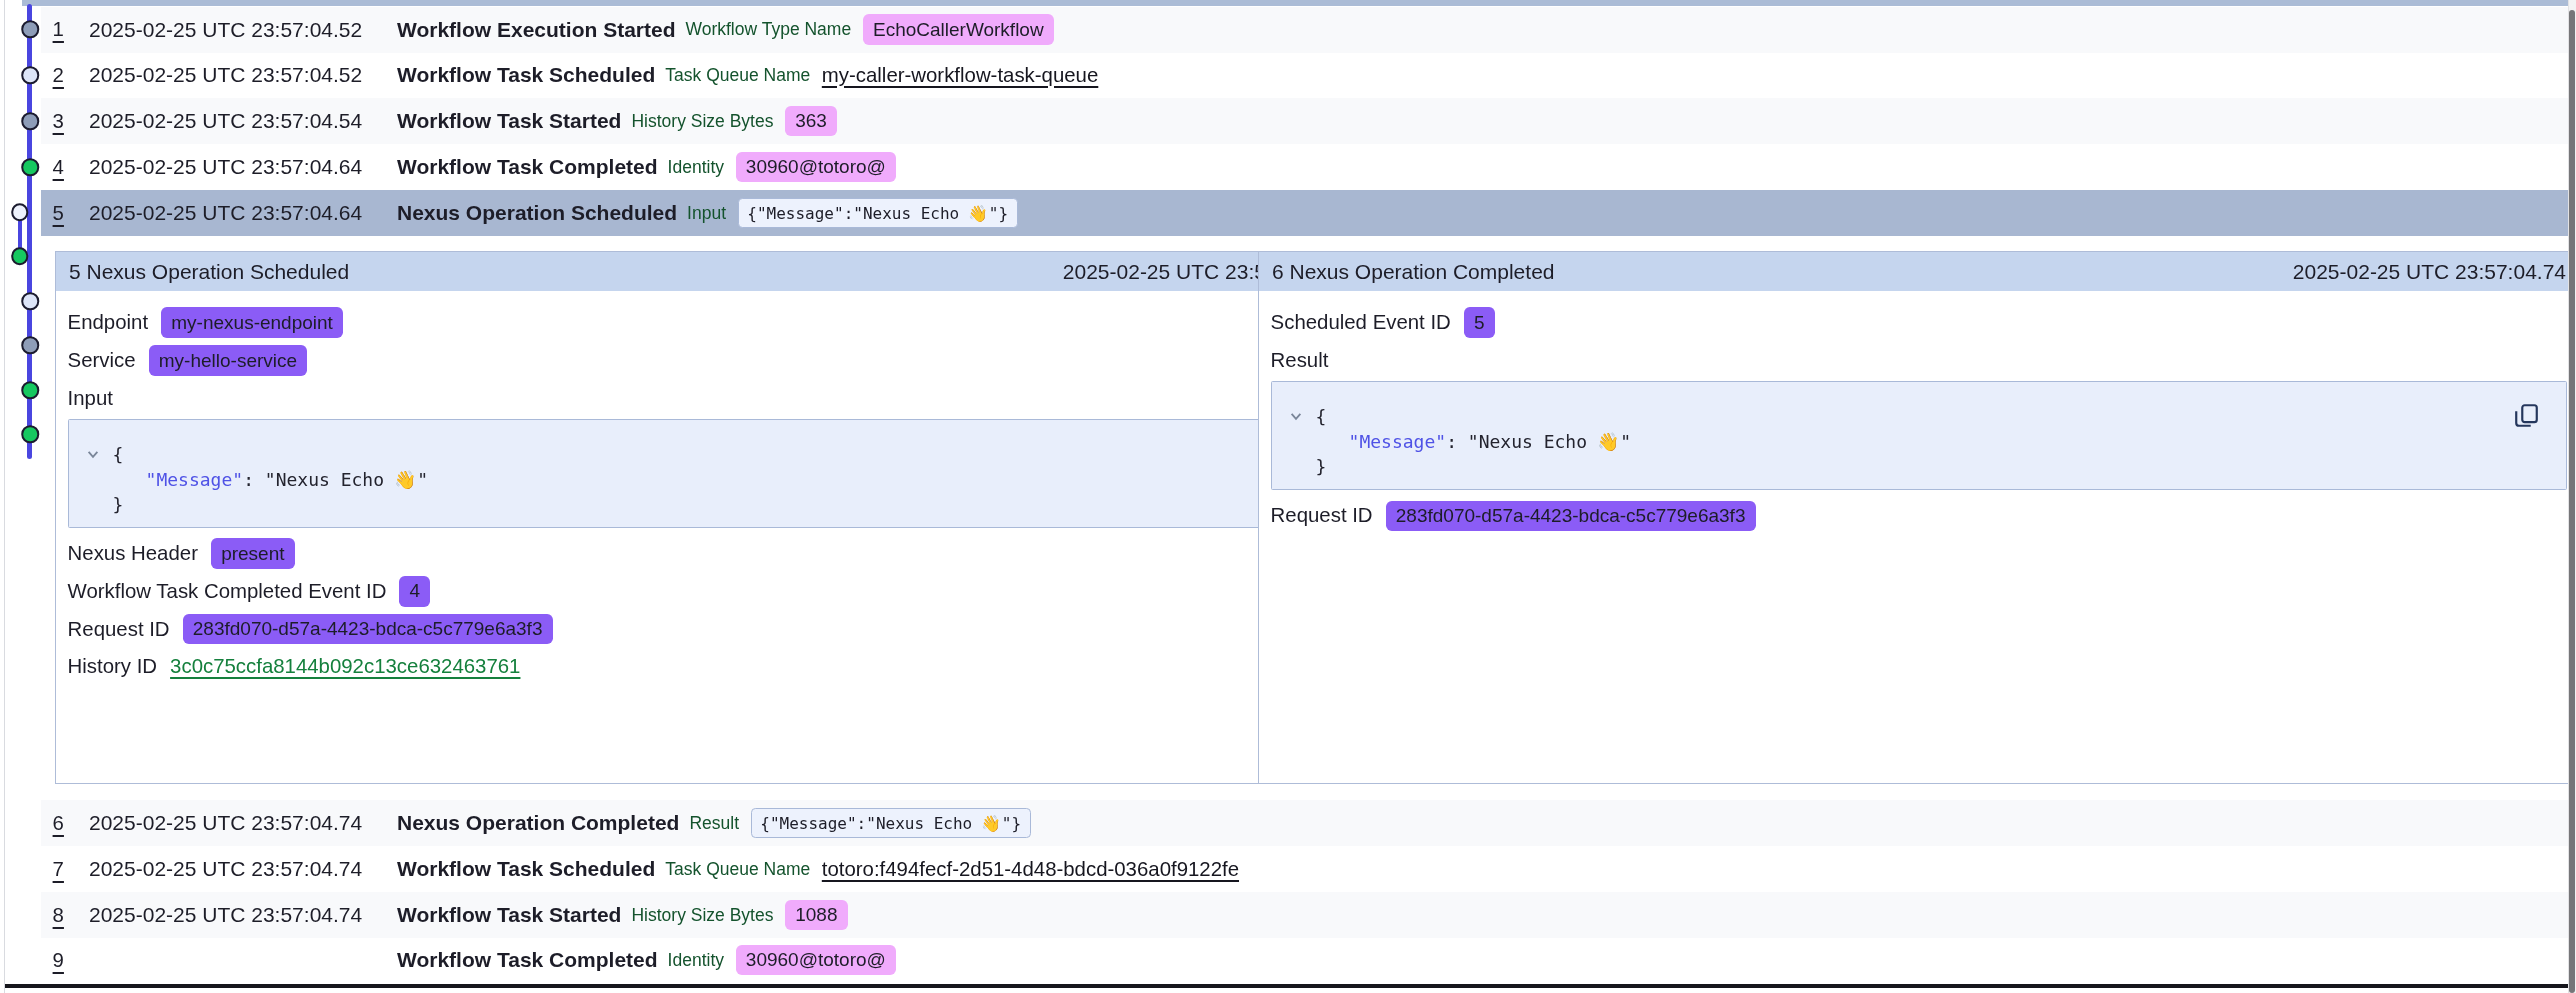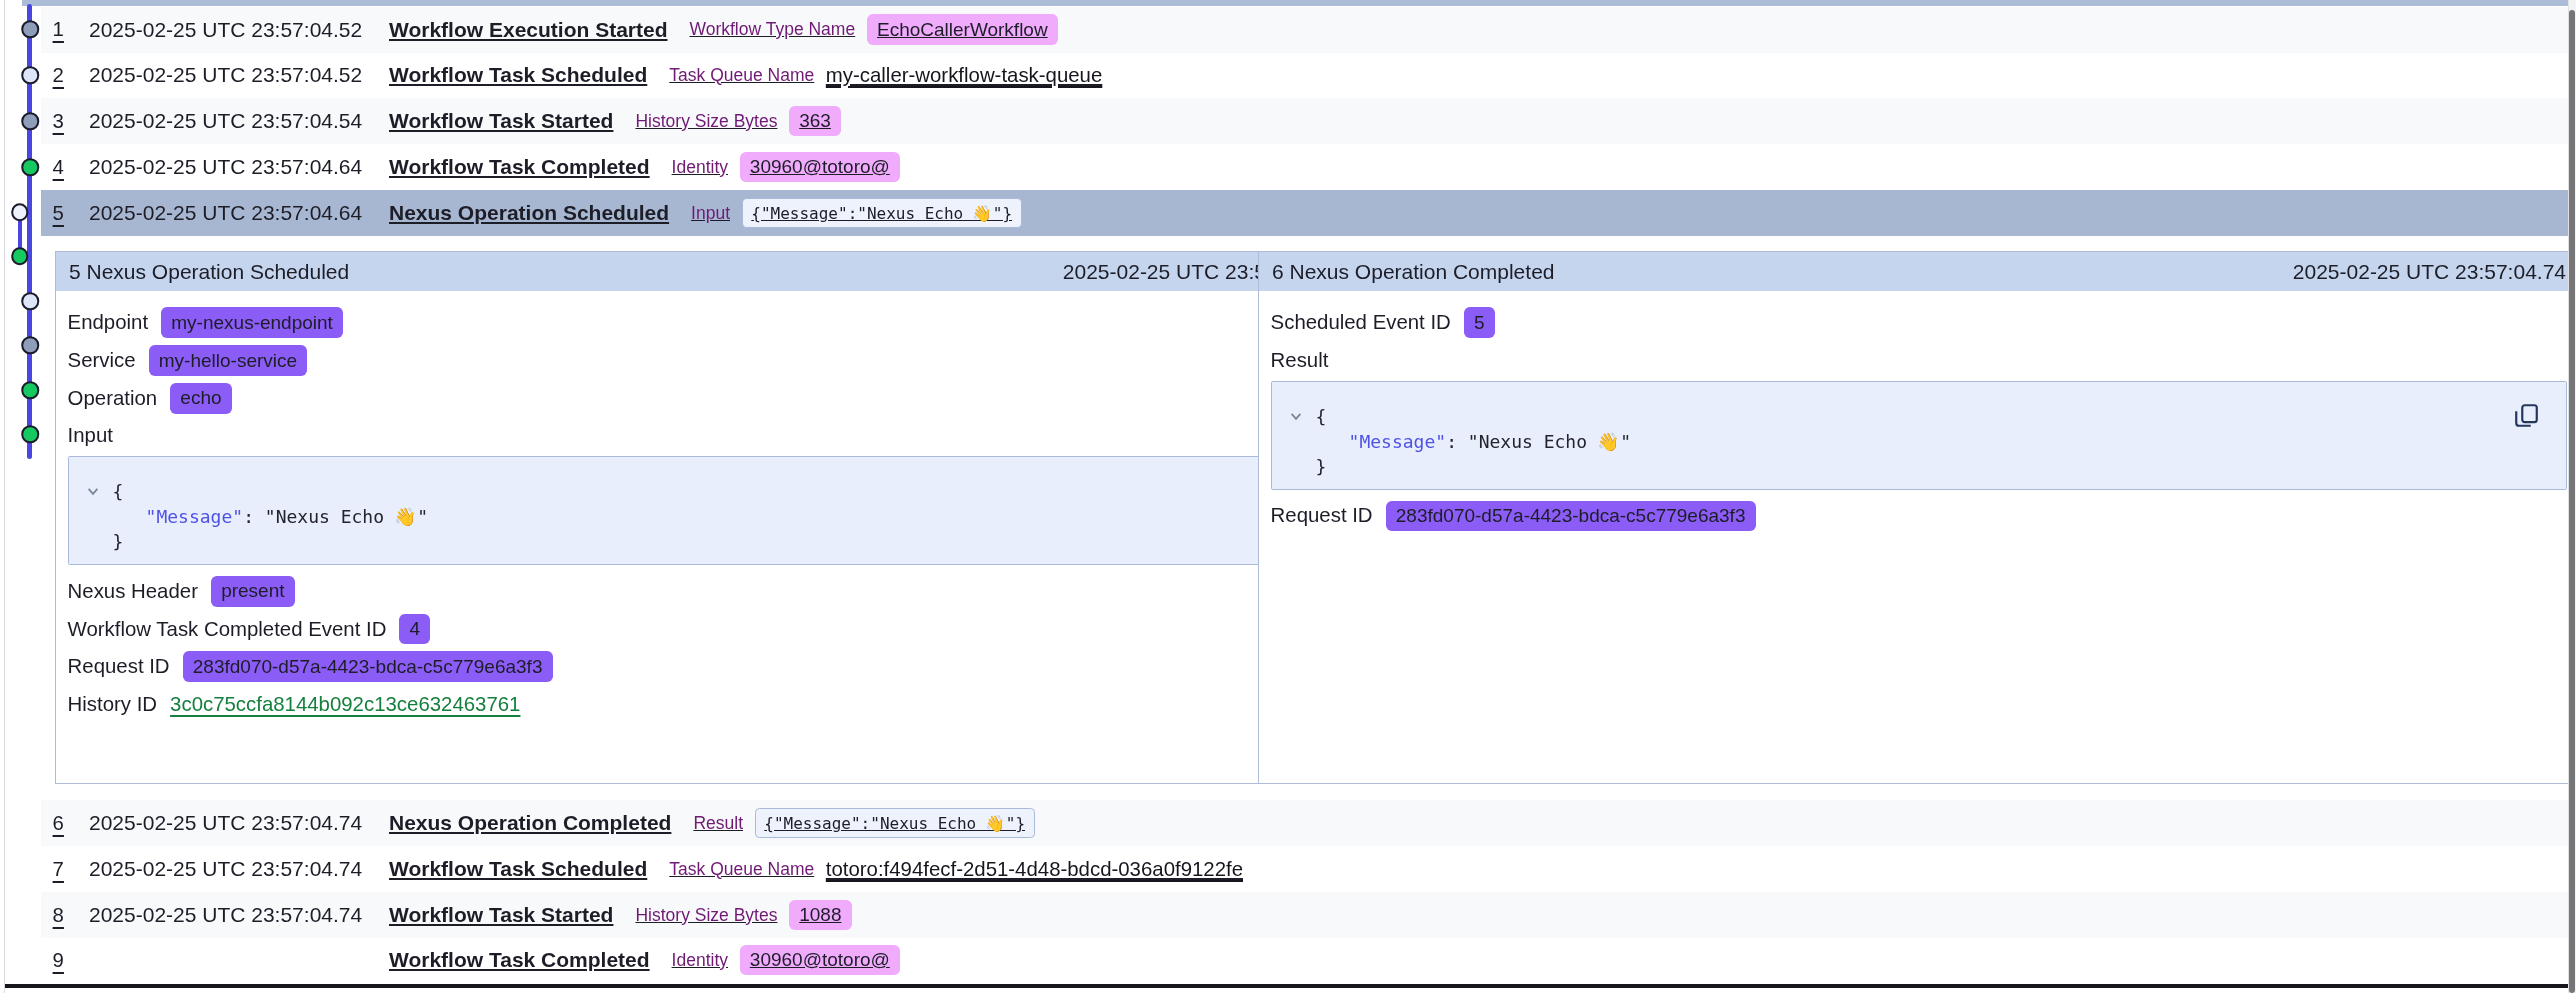--- a/index.html
+++ b/index.html
@@ -27,24 +27,24 @@
 
   
   .event-row{position:absolute;left:41px;width:2527px;height:46px;}
   .event-row.shade{background:#f8f9fb;}
   .event-row.selected{background:#a8b7d1;}
   .r1{top:6.5px}.r2{top:52px}.r3{top:98px}.r4{top:144px}.r5{top:190px}
   .r6{top:800px}.r7{top:846px}.r8{top:892px}.r9{top:937px}
   .num{position:absolute;left:11.6px;top:0;height:46px;display:flex;align-items:center;
        font-size:20.4px;color:#1d1d28;text-decoration:underline;text-underline-offset:5.1px;cursor:pointer;}
   .ts{position:absolute;left:48px;top:0;height:46px;display:flex;align-items:center;font-size:21px;}
-  .erow-main{position:absolute;left:348px;top:0;height:46px;display:flex;align-items:center;gap:22px;text-decoration:underline;}
+  .erow-main{position:absolute;left:356px;top:0;height:46px;display:flex;align-items:center;gap:10px;}
   .ename{font-size:21px;font-weight:700;white-space:nowrap;}
   .edetail{display:flex;align-items:center;gap:11.6px;white-space:nowrap;}
-  .elabel{font-size:17.5px;color:#701a75;}
+  .elabel{font-size:17.5px;color:#14532d;}
   .eval[data-kind="badge"]{background:#f0abfc;border-radius:5.8px;padding:4.4px 10.2px;font-size:19px;}
   .eval[data-kind="link"]{font-size:20.4px;text-decoration:underline;text-underline-offset:3.6px;color:#16161f;cursor:pointer;}
   .eval[data-kind="json"]{font-family:"DejaVu Sans Mono",monospace;font-size:16px;background:#edf2fd;
         border:1.5px solid #a9b9d8;border-radius:4.4px;padding:4.4px 8.7px;}
 
   
   .panel{position:absolute;top:251px;height:533px;background:#ffffff;border:1.5px solid #aebcd8;box-sizing:border-box;}
   .panel-left{left:55px;width:1295px;}
   .panel-right{left:1258px;width:1322px;}
   .phead{height:39px;background:#c5d5ee;display:flex;align-items:center;justify-content:space-between;
@@ -147,24 +147,20 @@
     </div>
     <div class="pbody">
       <div class="pfield">
         <span class="plabel">Endpoint</span>
         <span class="pbadge">my-nexus-endpoint</span>
       </div>
       <div class="pfield">
         <span class="plabel">Service</span>
         <span class="pbadge">my-hello-service</span>
       </div>
-      <div class="pfield">
-        <span class="plabel">Operation</span>
-        <span class="pbadge">echo</span>
-      </div>
       <div class="psection-label">Input</div>
       <div class="codeblock">
         <span class="caret">
           <svg width="16" height="16" viewBox="0 0 22 22">
               <polyline points="5,8 11,15 17,8" fill="none" stroke="#7a8699" stroke-width="2.5"></polyline>
             </svg>
         </span>
         <div class="codelines">
           <div class="codeline">{</div>
           <div class="codeline indent"><span class="jkey">"Message"</span><span>: </span><span class="jval">"Nexus Echo 👋"</span></div>

